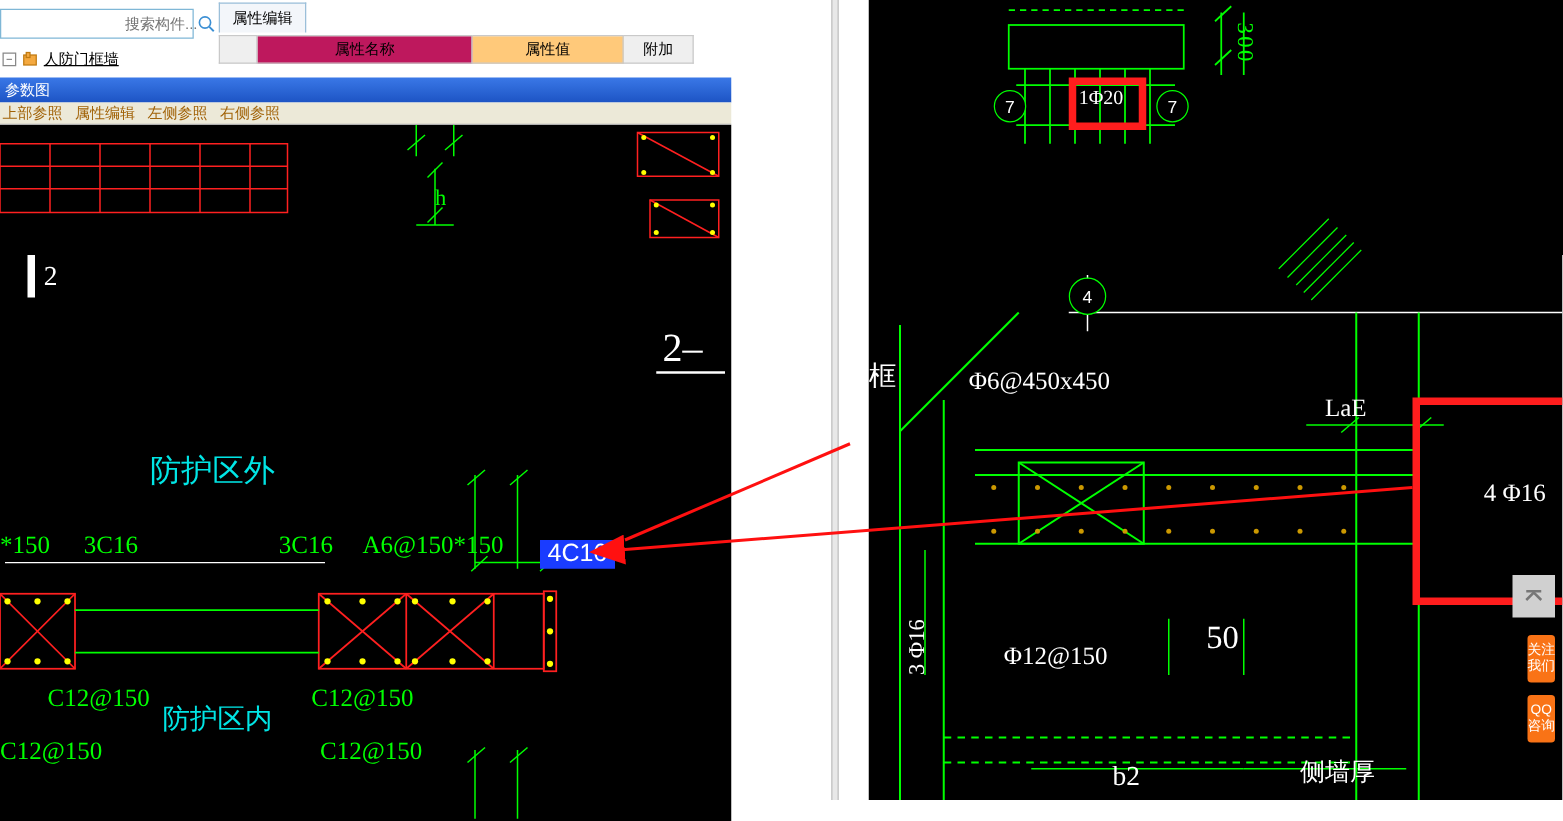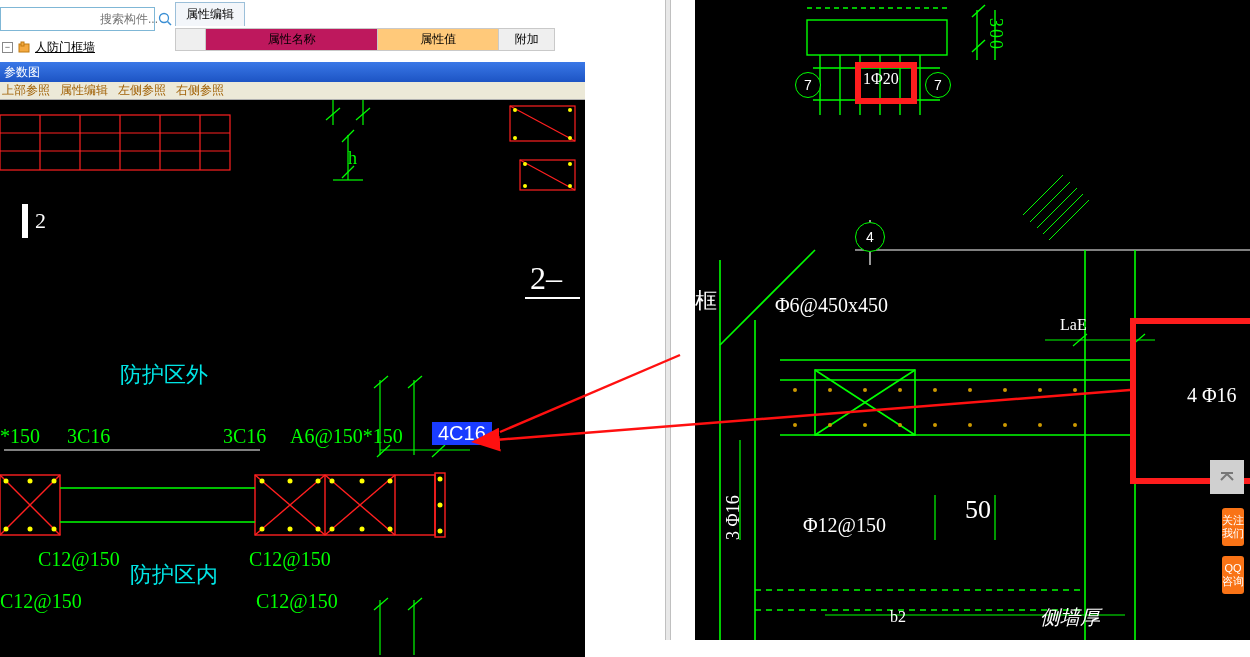--- a/index.html
+++ b/index.html
@@ -360,29 +360,29 @@
       <line x1="374" y1="510" x2="388" y2="498"></line>
       <line x1="408" y1="510" x2="422" y2="498"></line>
     </g>
   </svg>
 
   <div class="cad-text c-green" style="left:348px;top:48px;font-size:18px">h</div>
   <div class="cad-text c-white" style="left:35px;top:108px;font-size:22px">2</div>
   <div style="position:absolute;left:22px;top:104px;width:6px;height:34px;background:#fff"></div>
   <div class="cad-text serif-big" style="left:530px;top:160px"><span>2</span>–</div>
 
-  <div class="cad-text c-cyan" style="left:120px;top:260px;font-size:22px">防护区外</div>
+  <div class="cad-text c-cyan" style="left:120px;top:260px;font-size:25px">防护区外</div>
   <div class="cad-text c-cyan" style="left:130px;top:460px;font-size:22px">防护区内</div>
 
   <div class="cad-text c-green" style="left:0px;top:325px">*150</div>
   <div class="cad-text c-green" style="left:67px;top:325px">3C16</div>
   <div class="cad-text c-green" style="left:223px;top:325px">3C16</div>
   <div class="cad-text c-green" style="left:290px;top:325px">A6@150*150</div>
 
-  <div class="hl-box" style="left:432px;top:322px">4C16</div>
+  <div class="hl-box" style="left:432px;top:332px">4C16</div>
 
   <div class="cad-text c-green" style="left:38px;top:448px">C12@150</div>
   <div class="cad-text c-green" style="left:249px;top:448px">C12@150</div>
   <div class="cad-text c-green" style="left:0px;top:490px">C12@150</div>
   <div class="cad-text c-green" style="left:256px;top:490px">C12@150</div>
 </div>
 
 <div class="divider"></div>
 
 <div class="cad-right">
@@ -484,27 +484,27 @@
   <div class="red-rect" style="left:435px;top:318px;width:130px;height:166px"></div>
 
   <div class="circle-num" style="left:100px;top:72px">7</div>
   <div class="circle-num" style="left:230px;top:72px">7</div>
   <div class="circle-num" style="left:160px;top:222px;width:30px;height:30px">4</div>
 
   <div class="cad-text c-green" style="left:290px;top:18px;font-size:18px;writing-mode:vertical-rl;letter-spacing:2px">300</div>
   <div class="cad-text c-white" style="left:168px;top:70px;font-size:16px">1Φ20</div>
   <div class="cad-text c-white" style="left:0px;top:286px;font-size:22px">框</div>
   <div class="cad-text c-white" style="left:80px;top:294px;font-size:20px">Φ6@450x450</div>
-  <div class="cad-text c-white" style="left:365px;top:316px;font-size:16px">LaE</div>
+  <div class="cad-text c-white" style="left:365px;top:316px;font-size:20px">LaE</div>
   <div class="cad-text c-white" style="left:492px;top:384px;font-size:20px">4 Φ16</div>
   <div class="cad-text c-white" style="left:28px;top:540px;font-size:18px;transform:rotate(-90deg);transform-origin:left top">3 Φ16</div>
   <div class="cad-text c-white" style="left:108px;top:514px;font-size:20px">Φ12@150</div>
   <div class="cad-text c-white" style="left:270px;top:495px;font-size:26px">50</div>
-  <div class="cad-text c-white" style="left:195px;top:608px;font-size:16px">b2</div>
-  <div class="cad-text c-white" style="left:345px;top:604px;font-size:20px;font-style:italic">侧墙厚</div>
+  <div class="cad-text c-white" style="left:195px;top:608px;font-size:22px">b2</div>
+  <div class="cad-text c-white" style="left:345px;top:604px;font-size:20px;">侧墙厚</div>
 </div>
 
 <svg style="position:absolute;left:0;top:0;width:1250px;height:657px;pointer-events:none">
   <defs>
     <marker id="ah" markerWidth="12" markerHeight="10" refX="2" refY="5" orient="auto">
       <polygon points="0,0 12,5 0,10" fill="#ff1010"></polygon>
     </marker>
   </defs>
   <line x1="1130" y1="390" x2="495" y2="440" stroke="#ff1010" stroke-width="2.4" marker-end="url(#ah)"></line>
   <line x1="680" y1="355" x2="500" y2="432" stroke="#ff1010" stroke-width="2.4"></line>

